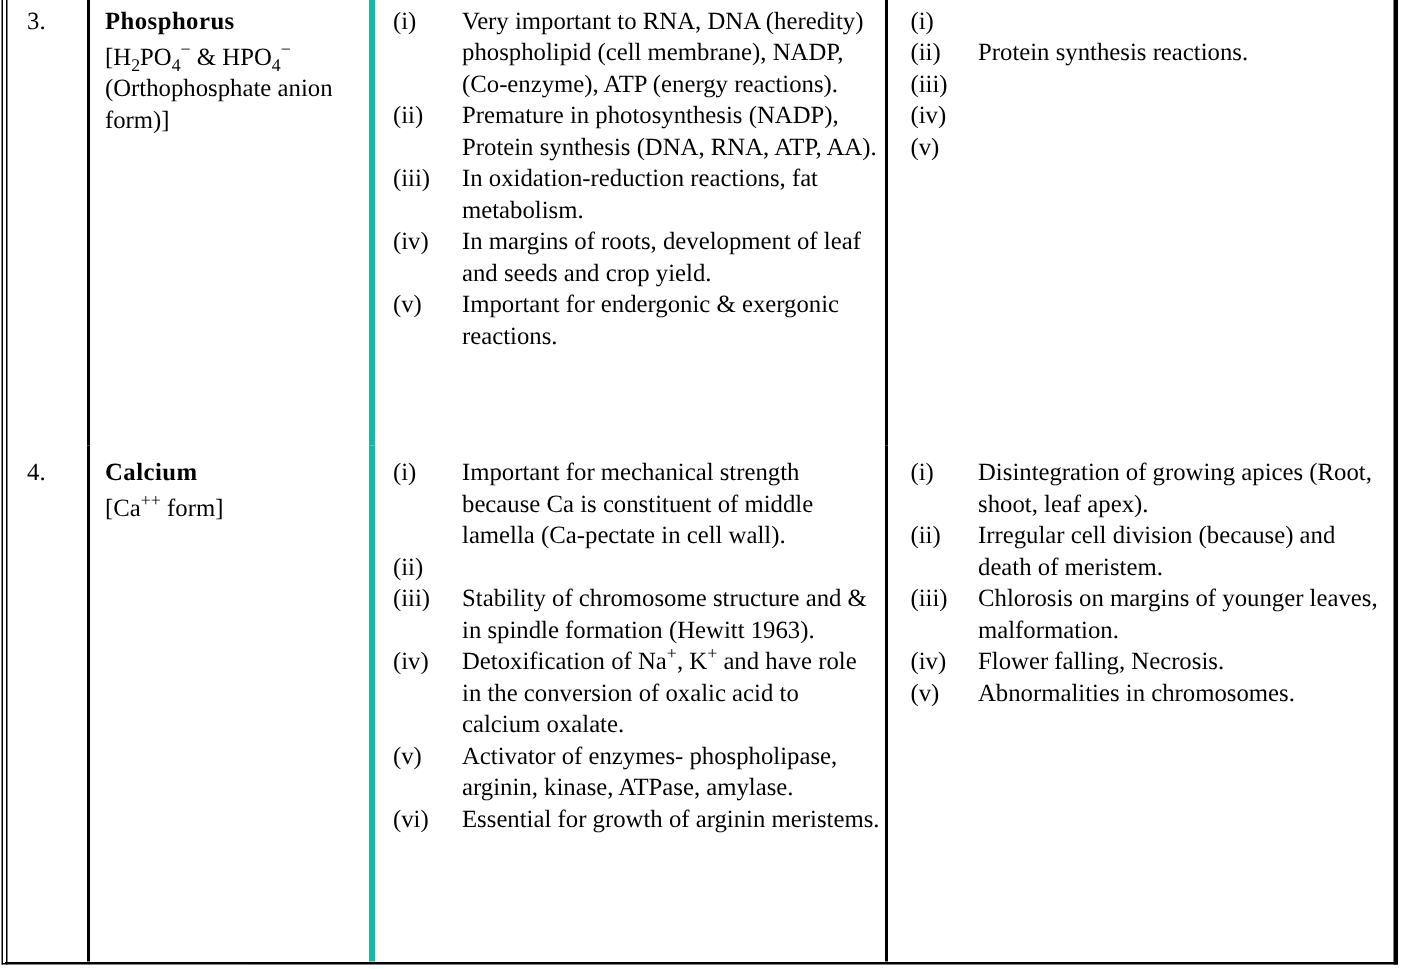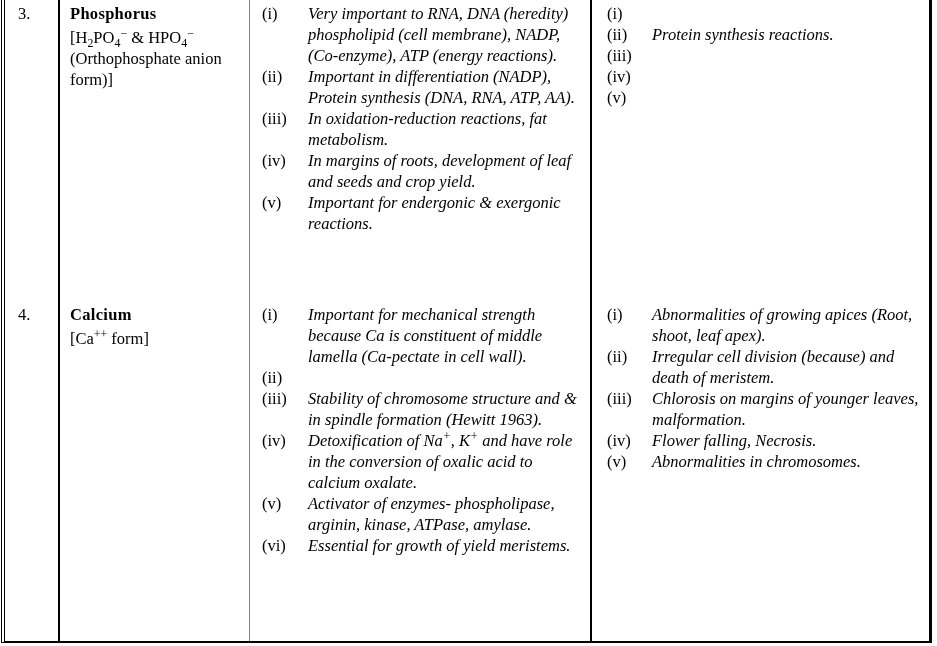--- a/index.html
+++ b/index.html
@@ -39,21 +39,21 @@
     overflow: hidden;
   }
   .r2 {
     padding-top: 7px;
   }
   .col-num {
     border-right: 2px solid #000;
     padding-left: 13px;
   }
   .col-element {
-    border-right: 1px solid #14b8a6;
+    border-right: 4px solid #14b8a6;
     padding-left: 10px;
     padding-right: 6px;
   }
   .col-functions {
     border-right: 2px solid #000;
     padding-left: 12px;
     padding-right: 3px;
   }
   .col-deficiency {
     padding-left: 15px;
@@ -71,21 +71,20 @@
     align-items: flex-start;
   }
   .item .n {
     flex: 0 0 46px;
   }
   .col-deficiency .item .n {
     flex: 0 0 45px;
   }
   .item .t {
     flex: 1 1 auto;
-    font-style: italic;
   }
   sub, sup {
     font-size: 0.72em;
     line-height: 0;
   }
 </style>
 </head>
 <body>
 
 <div class="table-wrap">
@@ -100,21 +99,21 @@
       <div class="element-form">[H<sub>2</sub>PO<sub>4</sub><sup>−</sup> &amp; HPO<sub>4</sub><sup>−</sup> (Orthophosphate anion form)]</div>
     </div>
 
     <div class="cell col-functions">
       <div class="item">
         <span class="n">(i)</span>
         <span class="t">Very important to RNA, DNA (heredity) phospholipid (cell membrane), NADP, (Co-enzyme), ATP (energy reactions).</span>
       </div>
       <div class="item">
         <span class="n">(ii)</span>
-        <span class="t">Important in differentiation (NADP), Protein synthesis (DNA, RNA, ATP, AA).</span>
+        <span class="t">Premature in photosynthesis (NADP), Protein synthesis (DNA, RNA, ATP, AA).</span>
       </div>
       <div class="item">
         <span class="n">(iii)</span>
         <span class="t">In oxidation-reduction reactions, fat metabolism.</span>
       </div>
       <div class="item">
         <span class="n">(iv)</span>
         <span class="t">In margins of roots, development of leaf and seeds and crop yield.</span>
       </div>
       <div class="item">
@@ -166,28 +165,28 @@
       <div class="item">
         <span class="n">(iv)</span>
         <span class="t">Detoxification of Na<sup>+</sup>, K<sup>+</sup> and have role in the conversion of oxalic acid to calcium oxalate.</span>
       </div>
       <div class="item">
         <span class="n">(v)</span>
         <span class="t">Activator of enzymes- phospholipase, arginin, kinase, ATPase, amylase.</span>
       </div>
       <div class="item">
         <span class="n">(vi)</span>
-        <span class="t">Essential for growth of yield meristems.</span>
+        <span class="t">Essential for growth of arginin meristems.</span>
       </div>
     </div>
 
     <div class="cell col-deficiency r2">
       <div class="item">
         <span class="n">(i)</span>
-        <span class="t">Abnormalities of growing apices (Root, shoot, leaf apex).</span>
+        <span class="t">Disintegration of growing apices (Root, shoot, leaf apex).</span>
       </div>
       <div class="item">
         <span class="n">(ii)</span>
         <span class="t">Irregular cell division (because) and death of meristem.</span>
       </div>
       <div class="item">
         <span class="n">(iii)</span>
         <span class="t">Chlorosis on margins of younger leaves, malformation.</span>
       </div>
       <div class="item">

